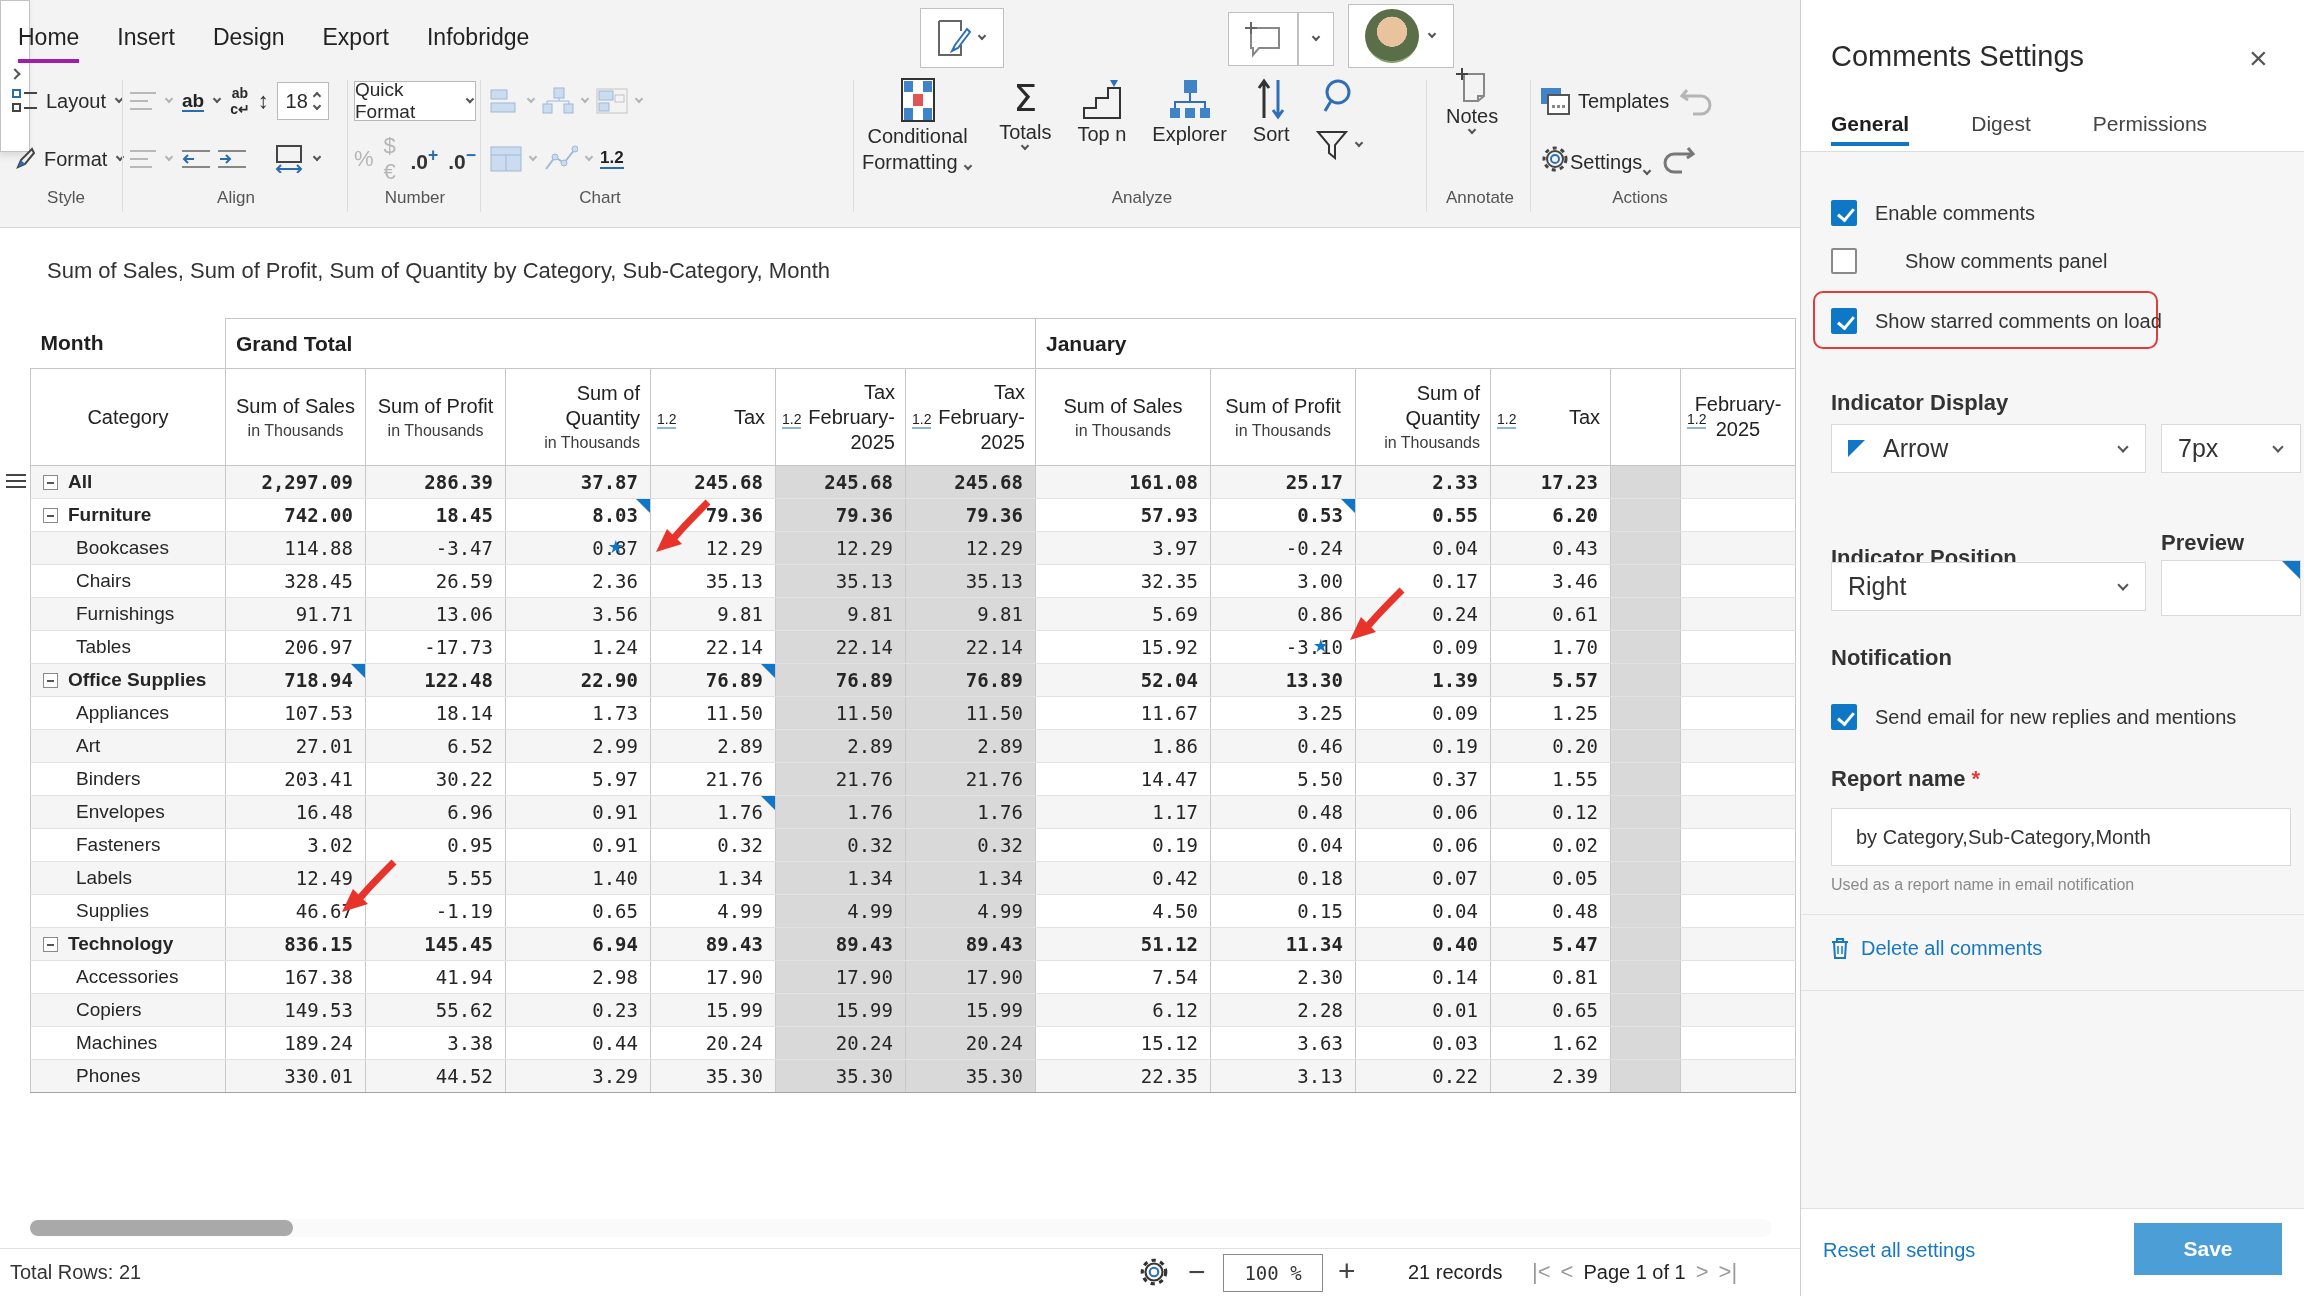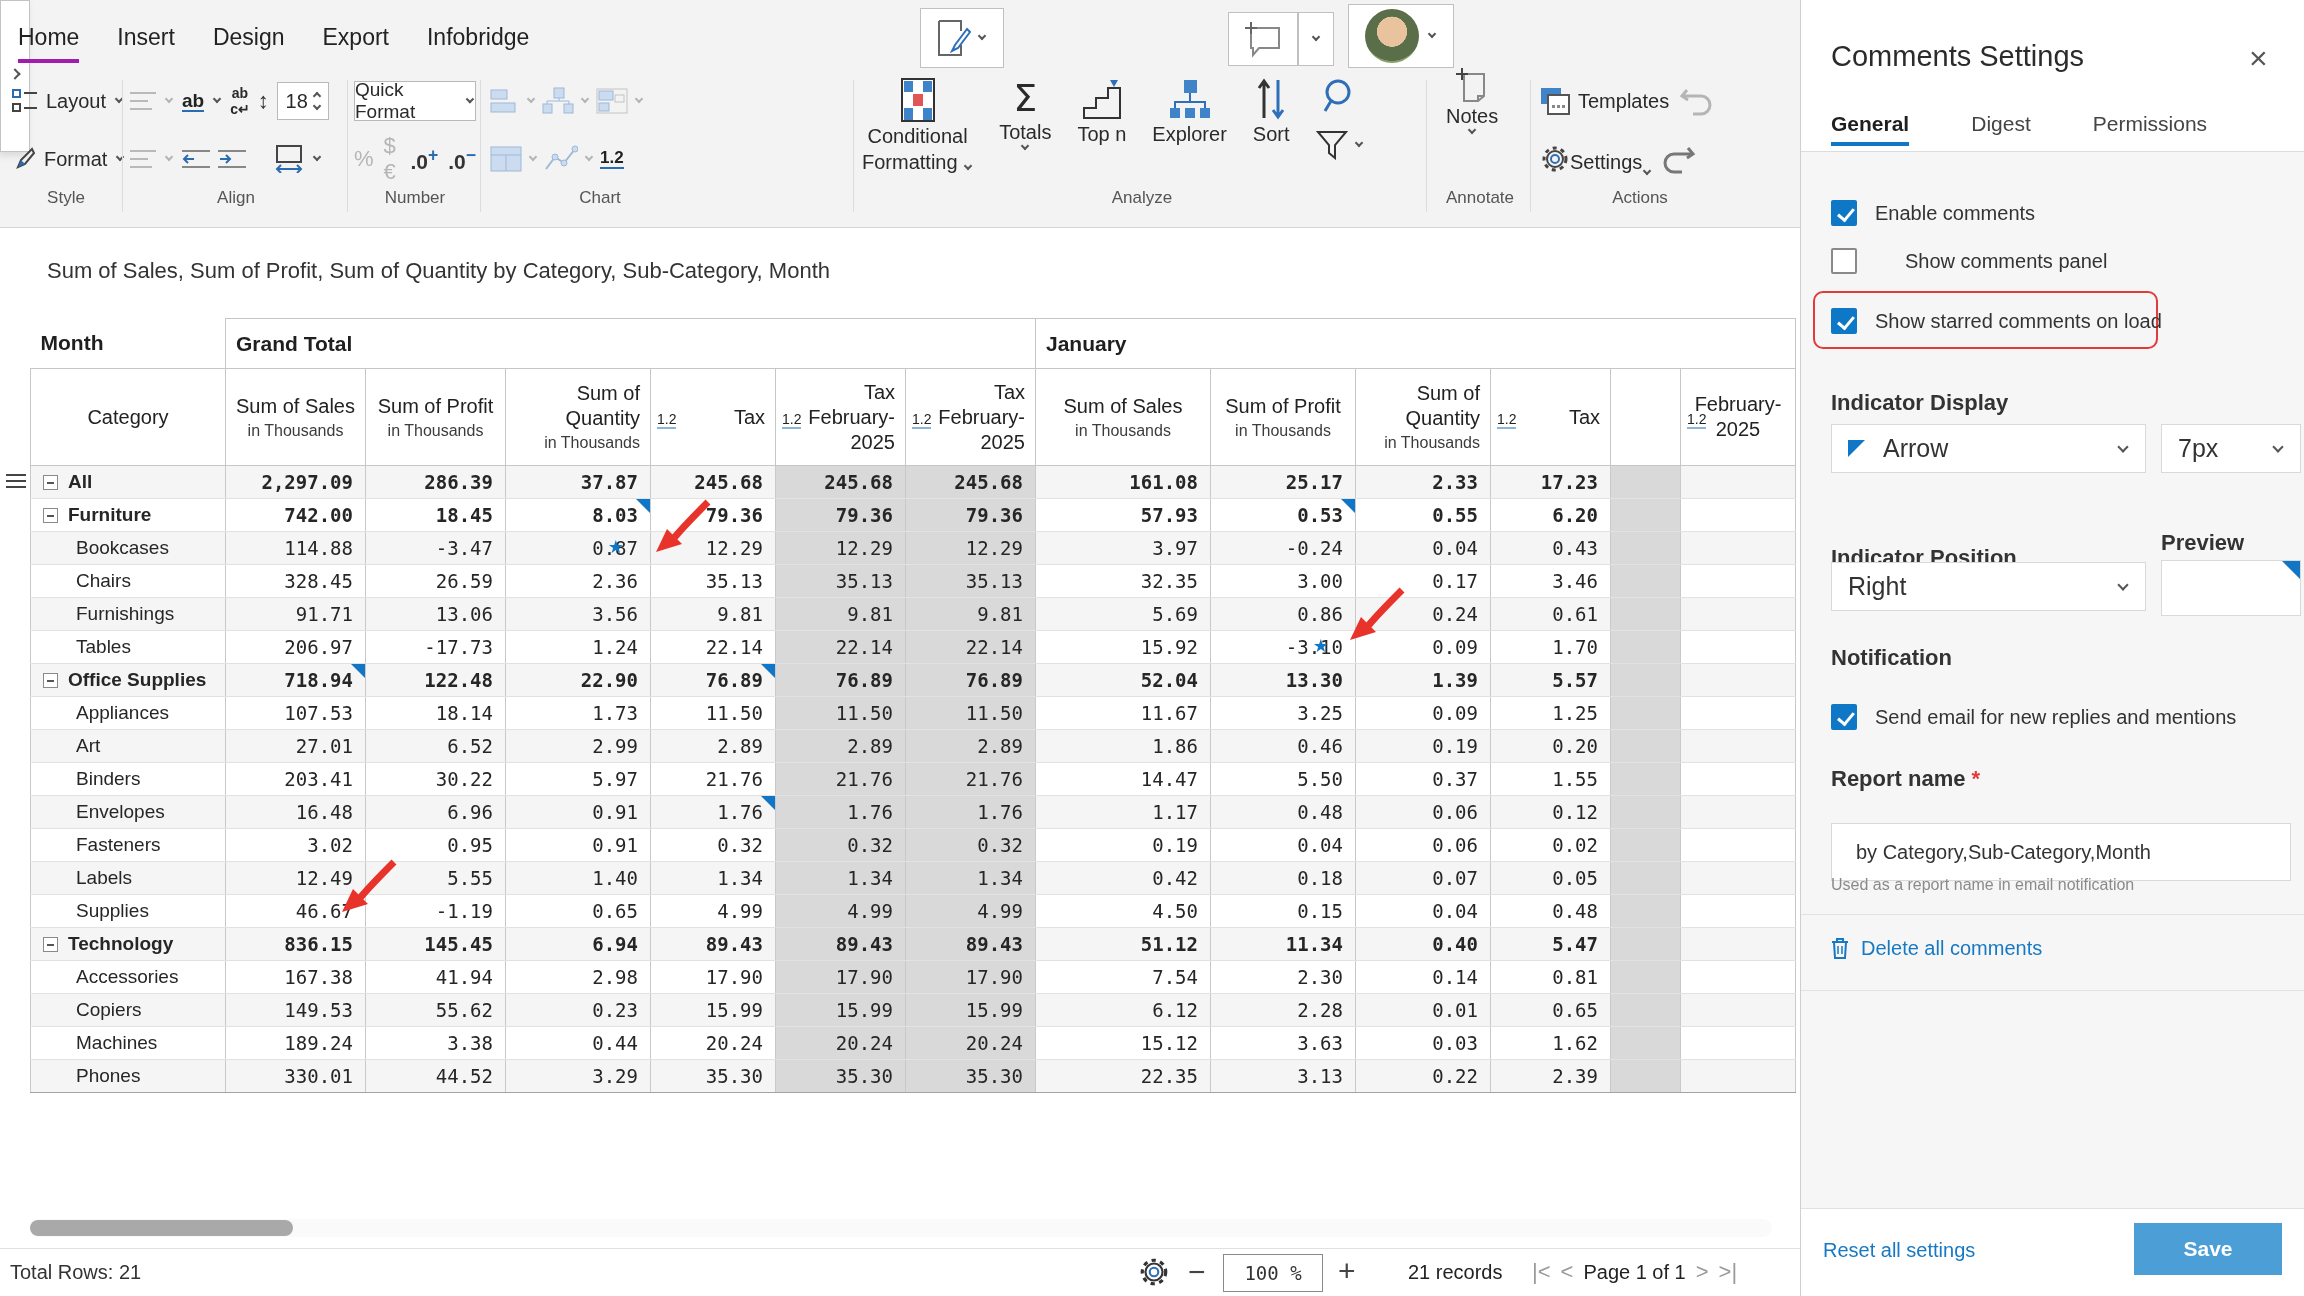--- a/index.html
+++ b/index.html
@@ -95,21 +95,21 @@
   .cbox { width:26px; height:26px; border:2px solid #8a8a8a; background:#fff; border-radius:2px; position:relative; flex:0 0 auto; }
   .cbox.checked { background:#0f78c6; border-color:#0f78c6; }
   .cbox.checked::after { content:""; position:absolute; left:8px; top:3px; width:7px; height:13px; border-right:3px solid #fff; border-bottom:3px solid #fff; transform:rotate(40deg); }
   #starred-highlight { position:absolute; left:12px; top:139px; width:345px; height:58px; border:2px solid #e23b3b; border-radius:10px; }
   .sect-label { position:absolute; left:30px; font-size:22px; font-weight:bold; color:#333; }
   .dd { position:absolute; height:49px; background:#fff; border:1px solid #d9d9d9; display:flex; align-items:center; padding:0 16px; font-size:25px; color:#333; }
   .dd .ddchv { margin-left:auto; }
   .tri-arrow { width:0; height:0; border-left:17px solid #1076c5; border-bottom:17px solid transparent; margin-right:18px; }
   #preview-box { position:absolute; left:360px; top:406px; width:140px; height:56px; background:#fff; border:1px solid #d9d9d9; }
   #preview-box .pv-corner { position:absolute; top:0; right:0; width:0; height:0; border-top:18px solid #1076c5; border-left:18px solid transparent; }
-  #report-name-input { position:absolute; left:30px; top:656px; width:460px; height:58px; background:#fff; border:1px solid #d9d9d9; font-size:20px; color:#333; display:flex; align-items:center; padding:0 24px;margin-top:15px; }
+  #report-name-input { position:absolute; left:30px; top:656px; width:460px; height:58px; background:#fff; border:1px solid #d9d9d9; font-size:20px; color:#333; display:flex; align-items:center; padding:0 24px; }
   .helper { position:absolute; left:30px; top:724px; font-size:16px; color:#8a8a8a; }
   .pdivider { position:absolute; left:0; width:503px; height:1px; background:#e2e2e2; }
   .plink { color:#1779c4; font-size:20px; }
   #delete-row { position:absolute; left:28px; top:784px; display:flex; align-items:center; gap:10px; }
   #panel-footer { position:absolute; left:0; top:1208px; width:503px; height:88px; background:#fff; border-top:1px solid #e2e2e2; }
   #reset-link { position:absolute; left:22px; top:30px; }
   #save-btn { position:absolute; left:333px; top:14px; width:148px; height:52px; background:#4c9ed7; color:#fff; font-size:21px; font-weight:bold; display:flex; align-items:center; justify-content:center; }
   .req { color:#e23b3b; }
 </style>
 </head>

